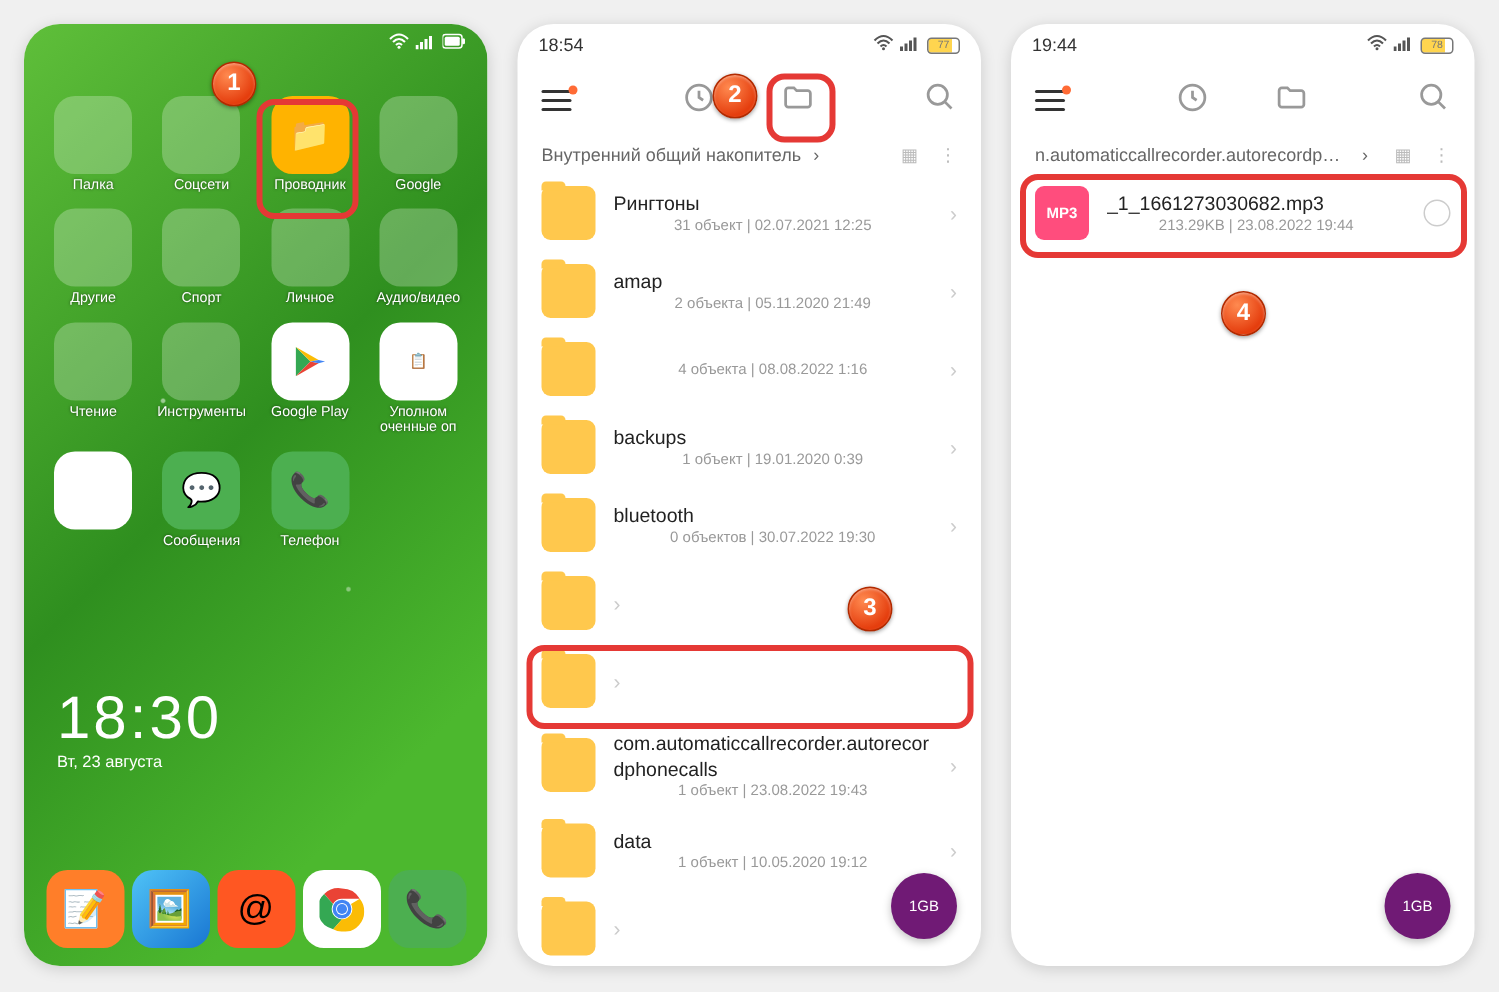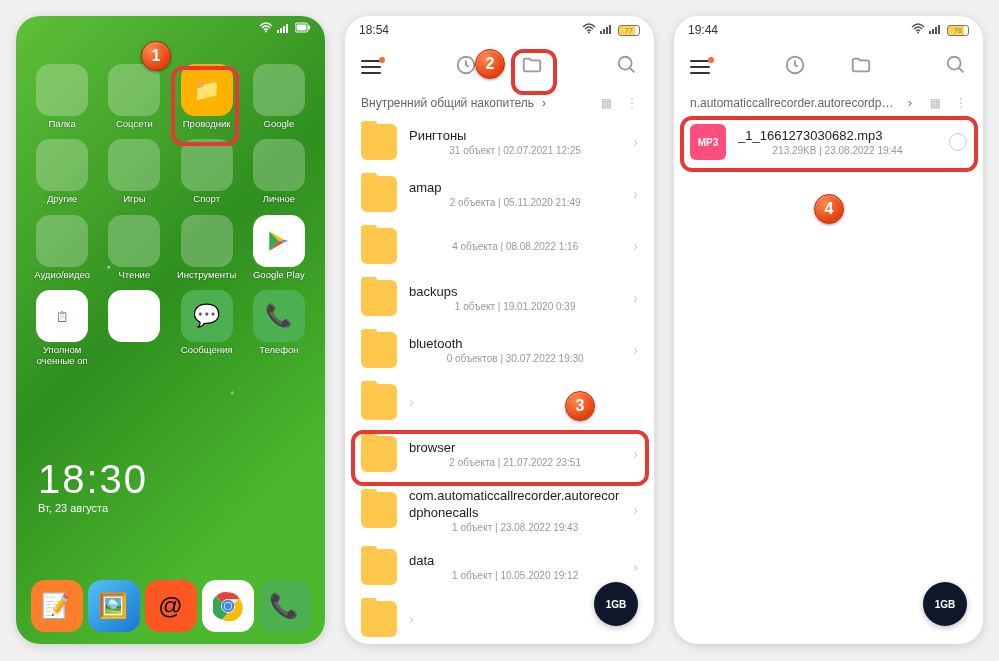--- a/index.html
+++ b/index.html
@@ -72,21 +72,21 @@
   .crumb{padding:6px 16px;font-size:12px;color:#666;display:flex;align-items:center;gap:8px;}
   .crumb .right{margin-left:auto;display:flex;gap:14px;color:#bbb;}
   .list{overflow:hidden;}
   .row{display:flex;align-items:center;padding:8px 16px;gap:12px;}
   .row .fic{width:36px;height:36px;background:#ffc84d;border-radius:6px;position:relative;}
   .row .fic:before{content:"";position:absolute;top:-3px;left:0;width:16px;height:6px;background:#ffc84d;border-radius:3px 3px 0 0;}
   .row .info{flex:1;overflow:hidden;}
   .row .name{font-size:13px;color:#222;line-height:1.3;word-break:break-all;}
   .row .meta{font-size:10px;color:#999;text-align:center;}
   .row .chev{color:#ccc;font-size:14px;}
-  .fab{position:absolute;right:16px;bottom:18px;width:44px;height:44px;border-radius:50%;background:#0f172a;color:#fff;font-size:10px;font-weight:700;display:flex;align-items:center;justify-content:center;box-shadow:0 2px 6px rgba(0,0,0,.25);}
+  .fab{position:absolute;right:16px;bottom:18px;width:44px;height:44px;border-radius:50%;background:#701a75;color:#fff;font-size:10px;font-weight:400;display:flex;align-items:center;justify-content:center;box-shadow:0 2px 6px rgba(0,0,0,.25);}
   .mp3{width:36px;height:36px;border-radius:6px;background:#ff4d7d;color:#fff;font-size:10px;font-weight:700;display:flex;align-items:center;justify-content:center;}
   .radio{width:18px;height:18px;border:1.5px solid #ccc;border-radius:50%;}
   
   .callout{position:absolute;width:30px;height:30px;border-radius:50%;background:radial-gradient(circle at 35% 30%,#ff8a50,#e53e0e 70%);color:#fff;font-weight:700;display:flex;align-items:center;justify-content:center;font-size:16px;box-shadow:0 1px 3px rgba(0,0,0,.4),inset 0 1px 2px rgba(255,255,255,.4);border:1px solid #b02a00;z-index:10;}
   .hl{position:absolute;border:4px solid #e53935;border-radius:12px;z-index:9;pointer-events:none;}
 </style>
 </head>
 <body>
 
 <div class="phone">
@@ -153,29 +153,20 @@
         <div class="ic ic-folder">
           <span style="background:#ff9800"></span>
           <span style="background:#2196f3"></span>
           <span style="background:#9c27b0"></span>
           <span style="background:#4caf50"></span>
         </div>
         <div class="lb">Другие</div>
       </div>
     <div class="app">
         <div class="ic ic-folder">
-          <span style="background:#f44336"></span>
-          <span style="background:#3f51b5"></span>
-          <span style="background:#009688"></span>
-          <span style="background:#ffc107"></span>
-        </div>
-        <div class="lb">Игры</div>
-      </div>
-    <div class="app">
-        <div class="ic ic-folder">
           <span style="background:#8bc34a"></span>
           <span style="background:#03a9f4"></span>
           <span style="background:#ff5722"></span>
           <span style="background:#607d8b"></span>
         </div>
         <div class="lb">Спорт</div>
       </div>
     <div class="app">
         <div class="ic ic-folder">
           <span style="background:#e91e63"></span>
@@ -357,24 +348,20 @@
           <div class="meta">0 объектов | 30.07.2022 19:30</div>
         </div>
         <div class="chev">›</div>
       </div>
       <div class="row">
         <div class="fic"></div>
         <div class="chev">›</div>
       </div>
       <div class="row">
         <div class="fic"></div>
-        <div class="info">
-          <div class="name">browser</div>
-          <div class="meta">2 объекта | 21.07.2022 23:51</div>
-        </div>
         <div class="chev">›</div>
       </div>
       <div class="row">
         <div class="fic"></div>
         <div class="info">
           <div class="name">com.automaticcallrecorder.autorecordphonecalls</div>
           <div class="meta">1 объект | 23.08.2022 19:43</div>
         </div>
         <div class="chev">›</div>
       </div>

